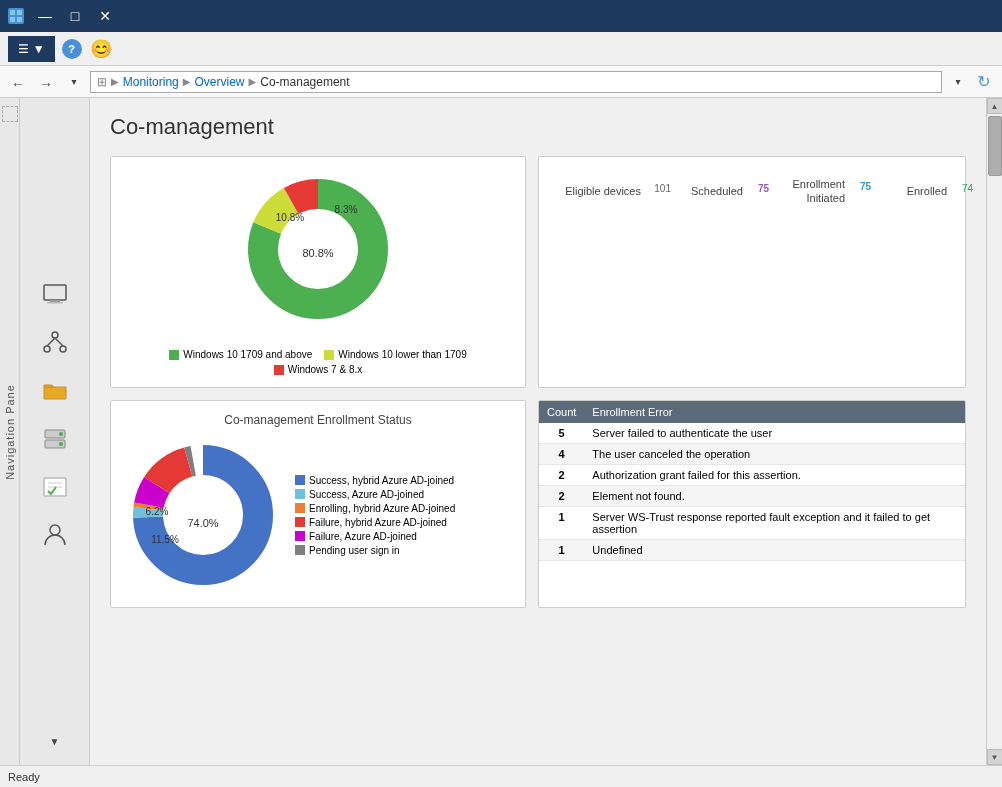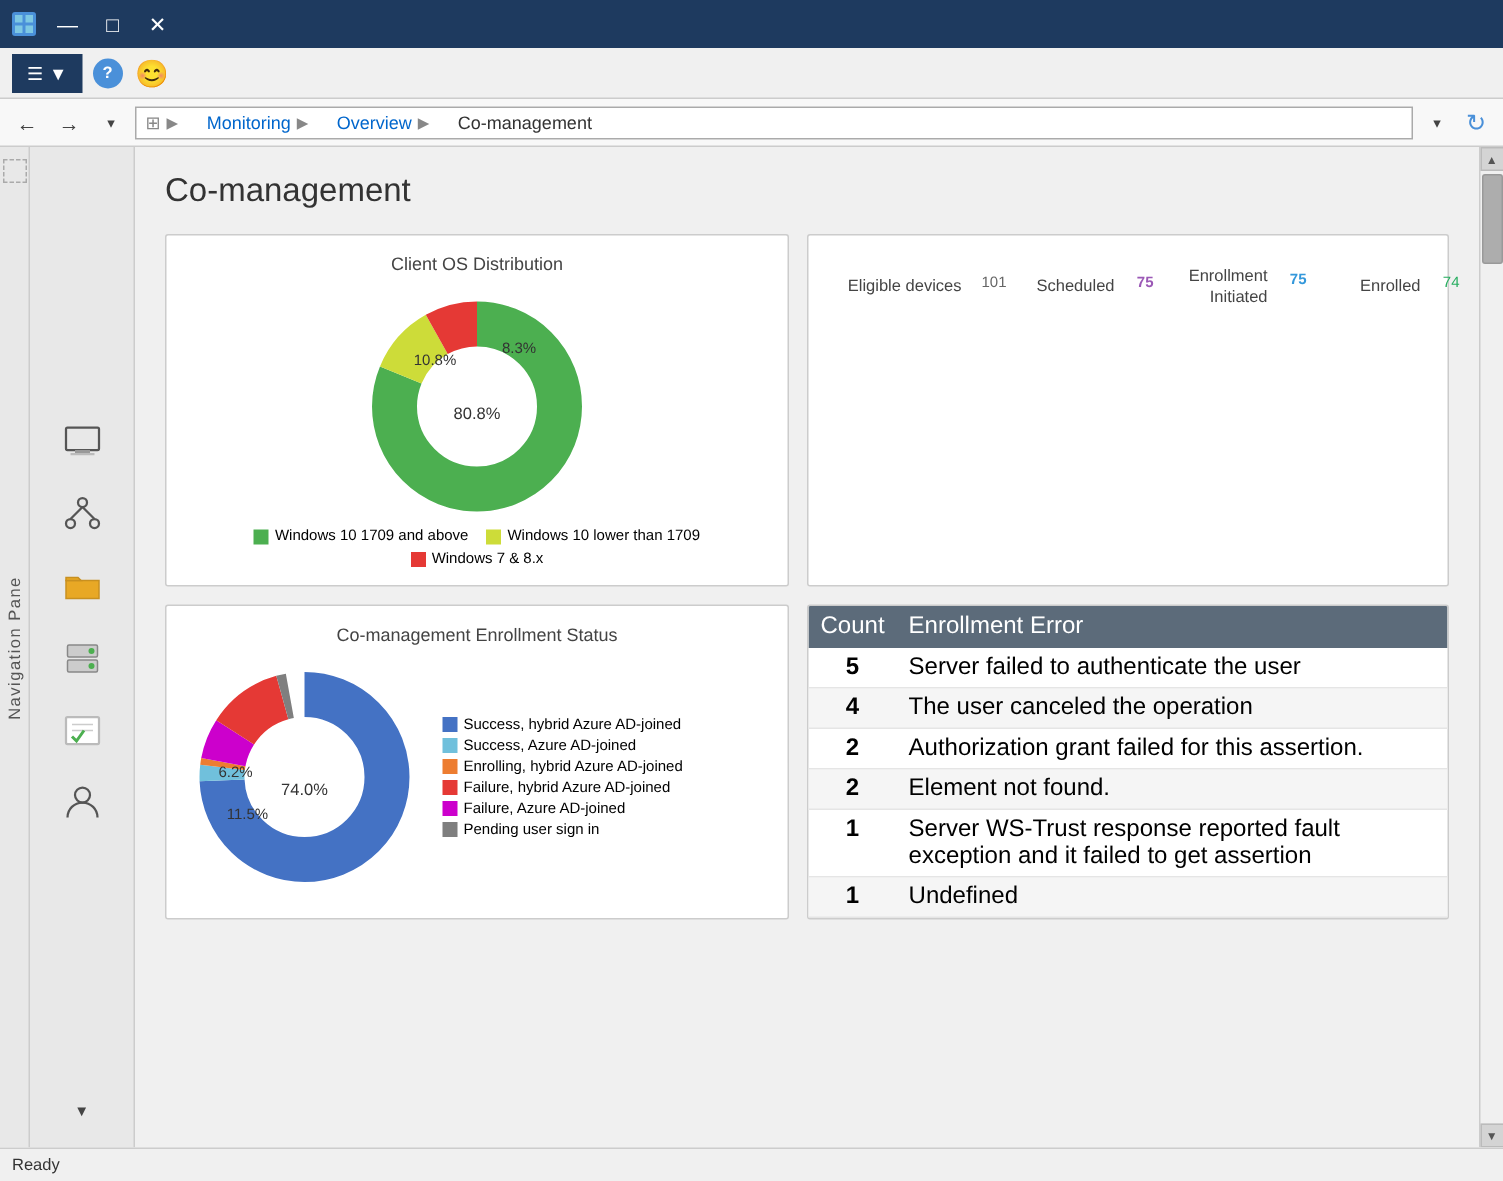--- a/index.html
+++ b/index.html
@@ -16,21 +16,21 @@
     .toolbar { background: #f0f0f0; border-bottom: 1px solid #ccc; height: 34px; display: flex; align-items: center; padding: 0 8px; gap: 4px; flex-shrink: 0; }
     .menu-btn { background: #1e3a5f; color: white; border: none; padding: 4px 10px; height: 26px; cursor: pointer; display: flex; align-items: center; gap: 4px; font-size: 12px; }
     .search-box { flex: 1; border: 1px solid #aaa; height: 22px; padding: 0 6px; font-size: 12px; background: white; }
     .toolbar-icon-btn { width: 26px; height: 26px; background: transparent; border: none; cursor: pointer; display: flex; align-items: center; justify-content: center; color: #444; font-size: 14px; }
 
     
     .nav-bar { background: #f8f8f8; border-bottom: 1px solid #ccc; height: 32px; display: flex; align-items: center; padding: 0 6px; gap: 4px; flex-shrink: 0; }
     .nav-btn { width: 24px; height: 24px; background: transparent; border: 1px solid transparent; cursor: pointer; display: flex; align-items: center; justify-content: center; color: #444; font-size: 14px; border-radius: 2px; }
     .breadcrumb-bar { flex: 1; border: 1px solid #aaa; background: white; height: 22px; display: flex; align-items: center; padding: 0 6px; gap: 4px; font-size: 12px; color: #333; }
     .breadcrumb-sep { color: #888; font-size: 10px; }
-    .breadcrumb-item { color: #0066cc; cursor: pointer; margin-left: 15px; }
+    .breadcrumb-item { color: #0066cc; cursor: pointer; }
     .breadcrumb-item.current { color: #333; }
     .nav-right { display: flex; gap: 2px; }
 
     
     .main-layout { display: flex; flex: 1; overflow: hidden; }
 
     
     .sidebar-icons { width: 18px; background: #e8e8e8; border-right: 1px solid #ccc; display: flex; flex-direction: column; align-items: center; padding-top: 4px; position: relative; }
     .sidebar-label { position: absolute; top: 50%; left: 50%; transform: translate(-50%, -50%) rotate(-90deg); white-space: nowrap; font-size: 11px; color: #555; letter-spacing: 1px; pointer-events: none; }
 
@@ -46,38 +46,38 @@
     .cards-grid { display: grid; grid-template-columns: 1fr 1fr; grid-template-rows: auto auto; gap: 12px; }
 
     .card { background: white; border: 1px solid #ccc; border-radius: 2px; padding: 12px; }
 
     
     .chart-title { font-size: 12px; color: #444; text-align: center; margin-bottom: 8px; font-weight: normal; }
 
     
     .donut-container { display: flex; flex-direction: column; align-items: center; }
     .donut-wrapper { position: relative; width: 160px; height: 160px; }
-    .donut-legend { display: flex; flex-wrap: wrap; gap: 4px 12px; justify-content: center; margin-top: 1px; font-size: 10px; }
+    .donut-legend { display: flex; flex-wrap: wrap; gap: 4px 12px; justify-content: center; margin-top: 20px; font-size: 10px; }
     .legend-item { display: flex; align-items: center; gap: 4px; }
     .legend-dot { width: 10px; height: 10px; flex-shrink: 0; }
 
     
     .bar-chart-container { display: flex; gap: 6px; padding: 4px 0; }
     .bar-row { display: flex; align-items: center; gap: 6px; }
     .bar-label { width: 90px; font-size: 11px; color: #444; text-align: right; flex-shrink: 0; }
     .bar-track { flex: 1; height: 18px; background: #f0f0f0; position: relative; }
     .bar-fill { height: 100%; }
 
     
     .enrollment-card { position: relative; }
     .enrollment-inner { display: flex; gap: 12px; align-items: center; }
     .enrollment-legend { display: flex; flex-direction: column; gap: 3px; font-size: 10px; }
 
     
-    .error-table { width: 100%; border-collapse: collapse; font-size: 16px; }
+    .error-table { width: 100%; border-collapse: collapse; font-size: 11px; }
     .error-table th { background: #5c6b7a; color: white; padding: 5px 8px; text-align: left; font-weight: normal; }
     .error-table td { padding: 4px 8px; border-bottom: 1px solid #e5e5e5; vertical-align: top; }
     .error-table tr:nth-child(even) td { background: #f5f5f5; }
     .error-table td:first-child { width: 45px; text-align: center; font-weight: bold; }
 
     
     .scroll-bar { width: 16px; background: #f0f0f0; border-left: 1px solid #ccc; display: flex; flex-direction: column; align-items: center; flex-shrink: 0; }
     .scroll-arrow { width: 16px; height: 16px; background: #d4d4d4; border: 1px solid #bbb; display: flex; align-items: center; justify-content: center; cursor: pointer; font-size: 8px; color: #555; }
     .scroll-thumb { width: 14px; height: 60px; background: #adadad; border: 1px solid #999; margin-top: 2px; border-radius: 2px; }
 
@@ -204,21 +204,20 @@
   </div>
 
   <div class="content-with-scroll">
     <div class="scrollable-content">
       <div class="content-inner">
         <h1 class="page-title">Co-management</h1>
 
         <div class="cards-grid">
 
           <div class="card">
-            <div class="chart-title">Client OS Distribution</div>
             <div class="donut-container">
               <div class="donut-wrapper">
                 <svg width="160" height="160" viewBox="0 0 160 160">
 
                   <circle cx="80" cy="80" r="55" fill="none" stroke="#4caf50" stroke-width="30" stroke-dasharray="280.3 346.4" stroke-dashoffset="0" transform="rotate(-90 80 80)"></circle>
 
                   <circle cx="80" cy="80" r="55" fill="none" stroke="#cddc39" stroke-width="30" stroke-dasharray="36.7 346.4" stroke-dashoffset="-280.3" transform="rotate(-90 80 80)"></circle>
 
                   <circle cx="80" cy="80" r="55" fill="none" stroke="#e53935" stroke-width="30" stroke-dasharray="28.8 346.4" stroke-dashoffset="-317.0" transform="rotate(-90 80 80)"></circle>
 

